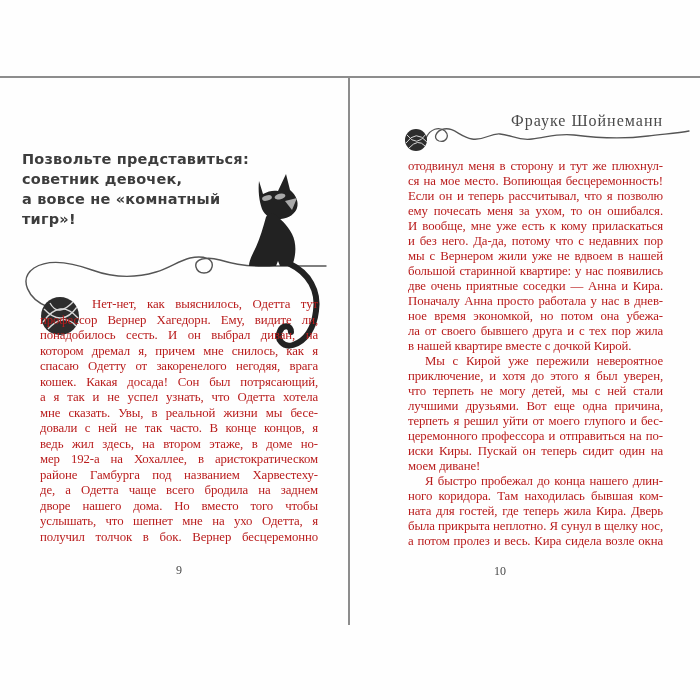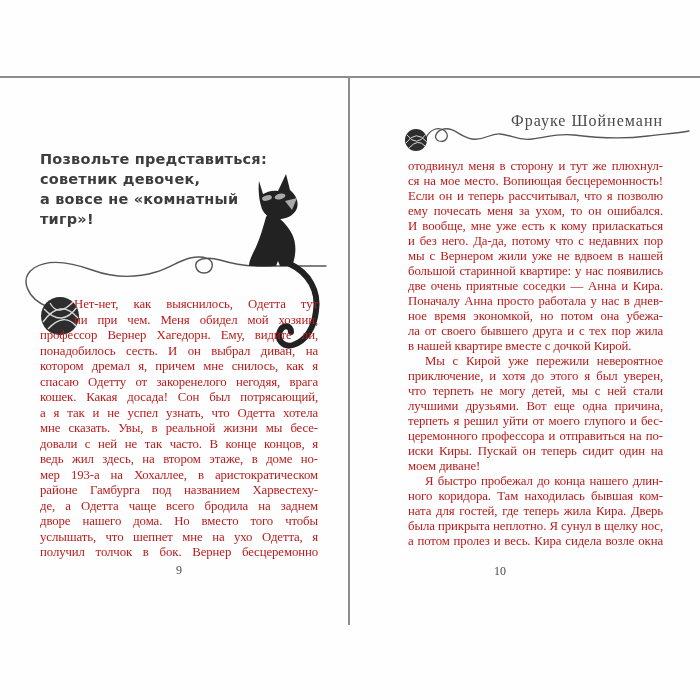--- a/index.html
+++ b/index.html
@@ -3,40 +3,40 @@
 <meta charset="utf-8">
 <style>
   html,body { margin:0; padding:0; background:#ffffff; }
   .screen {
     position:relative; width:700px; height:700px; background:#fefefe;
     overflow:hidden; font-family:"Liberation Serif", serif;
   }
   .rule-top    { position:absolute; left:0; top:76px; width:700px; height:2px; background:#8d8d8d; }
   .rule-center { position:absolute; left:348px; top:76px; width:2px; height:549px; background:#8d8d8d; }
 
-  .heading { position:absolute; left:40px; top:149px; width:280px; }
+  .heading { position:absolute; left:22px; top:149px; width:280px; }
   .headline {
     font-family:"DejaVu Sans", sans-serif; font-weight:bold;
     font-size:14.5px; line-height:20px; color:#3d3d3d; letter-spacing:0.2px;
   }
 
   .deco-left  { position:absolute; left:20px;  top:165px; width:320px; height:210px; }
   .deco-right { position:absolute; left:400px; top:122px; width:295px; height:36px; }
 
   .left-col  { position:absolute; left:40px;  top:297px; width:278px; }
   .right-col { position:absolute; left:408px; top:159px; width:255px; }
 
   .bodyline {
     font-size:12.8px; color:#b91c1c; letter-spacing:-0.1px;
     text-align:justify; text-align-last:justify; overflow:hidden;
   }
   .left-col  .bodyline { line-height:15.5px; height:15.5px; }
   .right-col .bodyline { line-height:15px;   height:15px; }
   .bodyline.last        { text-align-last:left; }
-  .bodyline.ball-indent { margin-left:34px; }
+  .bodyline.ball-indent { margin-left:52px; }
   .bodyline.indent-first{ text-indent:17px; }
   .para { margin:0; }
 
   .running-header {
     position:absolute; left:408px; top:112px; width:255px; text-align:right;
     font-size:16px; font-weight:normal; letter-spacing:1px; color:#4a4a4a;
   }
   .pagenum { position:absolute; font-size:12px; color:#4a4a4a; }
   .pagenum-left  { left:40px;  top:563px; width:278px; text-align:center; }
   .pagenum-right { left:460px; top:564px; width:80px;  text-align:center; }
@@ -91,31 +91,30 @@
                C 276 91, 277 79, 272 69 C 267 59, 260 54, 256 50
                C 252 47, 248 48, 246 52 Z" fill="#222"></path>
       <ellipse cx="247" cy="33" rx="5" ry="2.6" transform="rotate(-14 247 33)" fill="#a9a9a9"></ellipse>
       <ellipse cx="260" cy="31.5" rx="5.5" ry="2.8" transform="rotate(-14 260 31.5)" fill="#a9a9a9"></ellipse>
       <path d="M 265 36 L 277 33 L 272 45 Z" fill="#a9a9a9"></path>
     </g>
   </svg>
 
   <div class="left-col">
       <div class="bodyline ball-indent">Нет-нет, как выяснилось, Одетта тут</div>
-      <div class="bodyline ball-indent">ни при чем. Меня обидел мой хозяин,</div>
       <div class="bodyline">профессор Вернер Хагедорн. Ему, видите ли,</div>
       <div class="bodyline">понадобилось сесть. И он выбрал диван, на</div>
       <div class="bodyline">котором дремал я, причем мне снилось, как я</div>
       <div class="bodyline">спасаю Одетту от закоренелого негодяя, врага</div>
       <div class="bodyline">кошек. Какая досада! Сон был потрясающий,</div>
       <div class="bodyline">а я так и не успел узнать, что Одетта хотела</div>
       <div class="bodyline">мне сказать. Увы, в реальной жизни мы бесе-</div>
       <div class="bodyline">довали с ней не так часто. В конце концов, я</div>
       <div class="bodyline">ведь жил здесь, на втором этаже, в доме но-</div>
-      <div class="bodyline">мер 193-а на Хохаллее, в аристократическом</div>
+      <div class="bodyline">мер 192-а на Хохаллее, в аристократическом</div>
       <div class="bodyline">районе Гамбурга под названием Харвестеху-</div>
       <div class="bodyline">де, а Одетта чаще всего бродила на заднем</div>
       <div class="bodyline">дворе нашего дома. Но вместо того чтобы</div>
       <div class="bodyline">услышать, что шепнет мне на ухо Одетта, я</div>
       <div class="bodyline">получил толчок в бок. Вернер бесцеремонно</div>
     </div>
 
   <div class="pagenum pagenum-left">9</div>
 
   <div class="running-header">Фрауке Шойнеманн</div>

